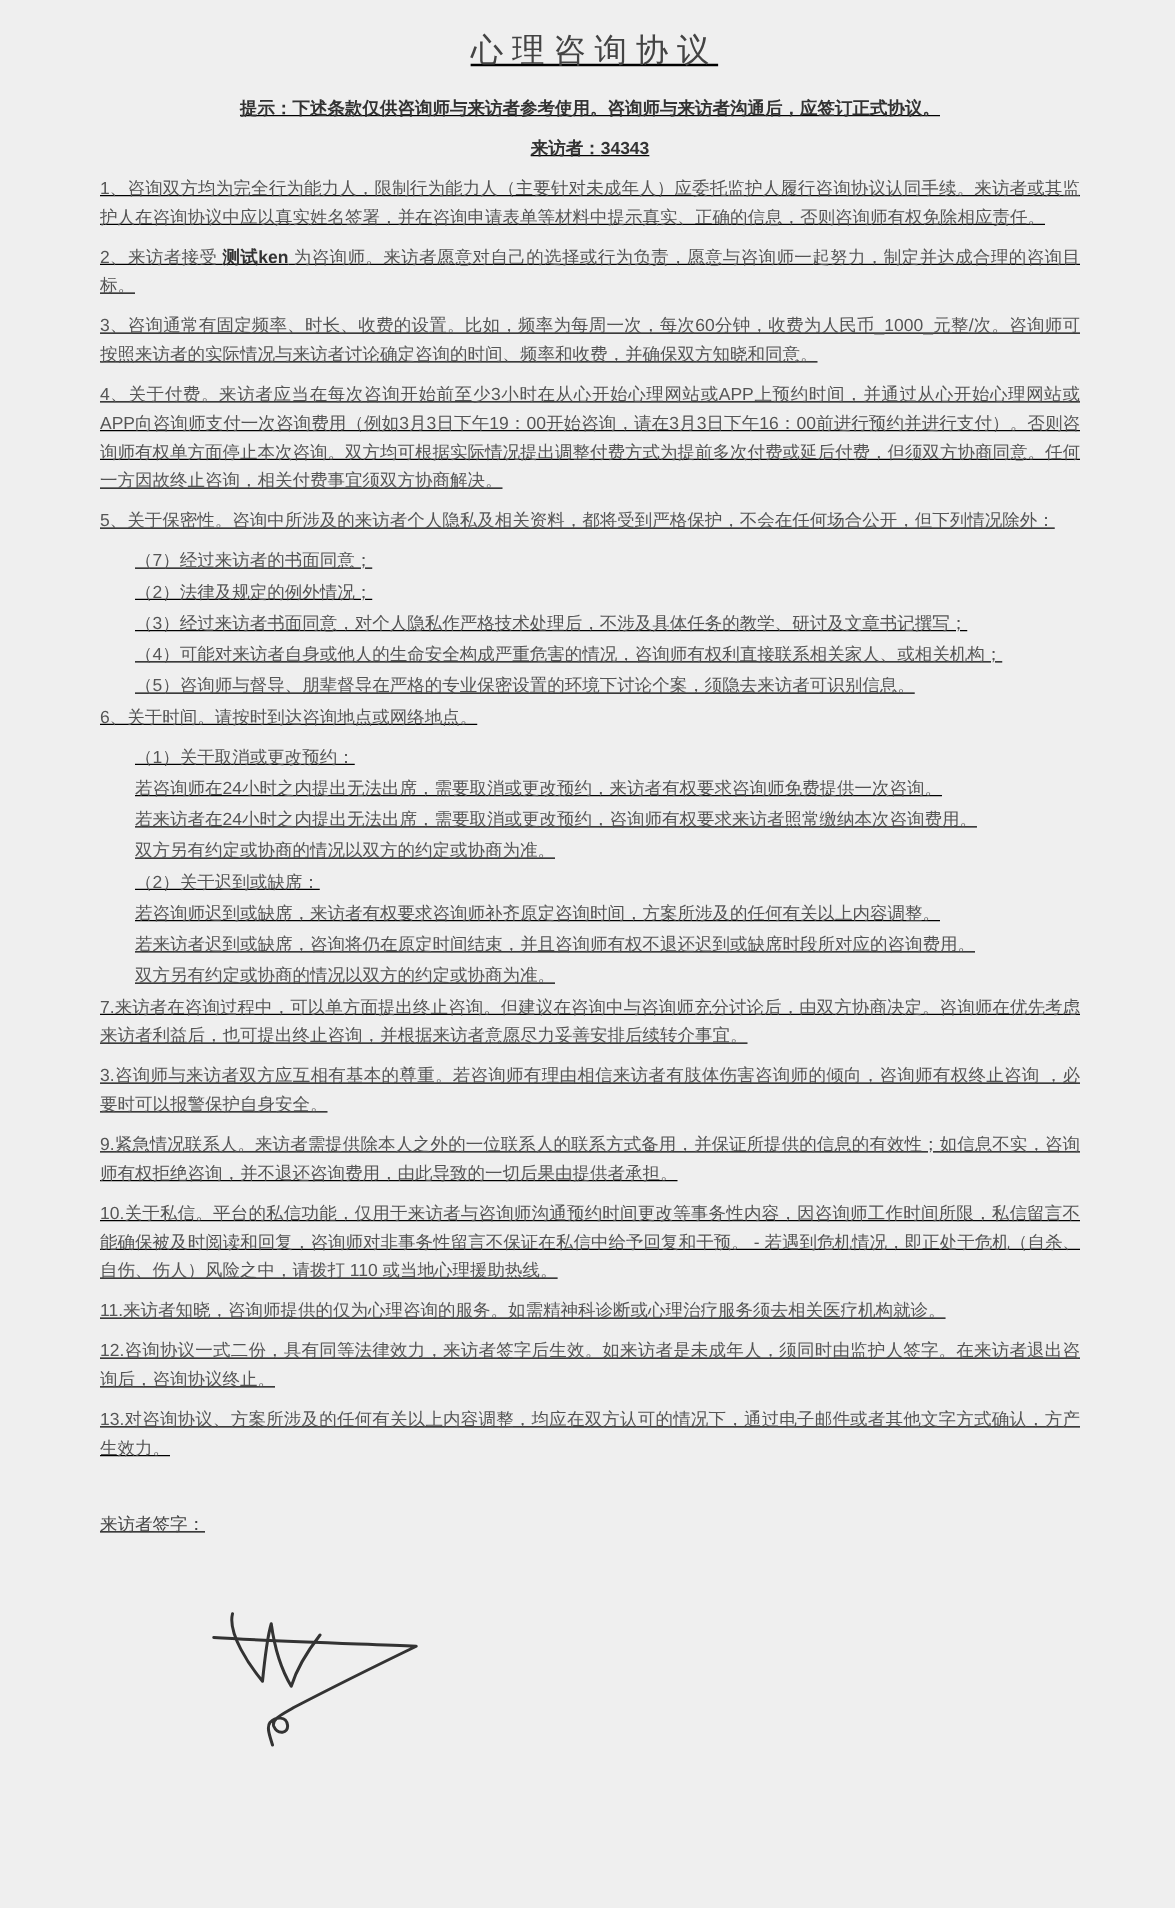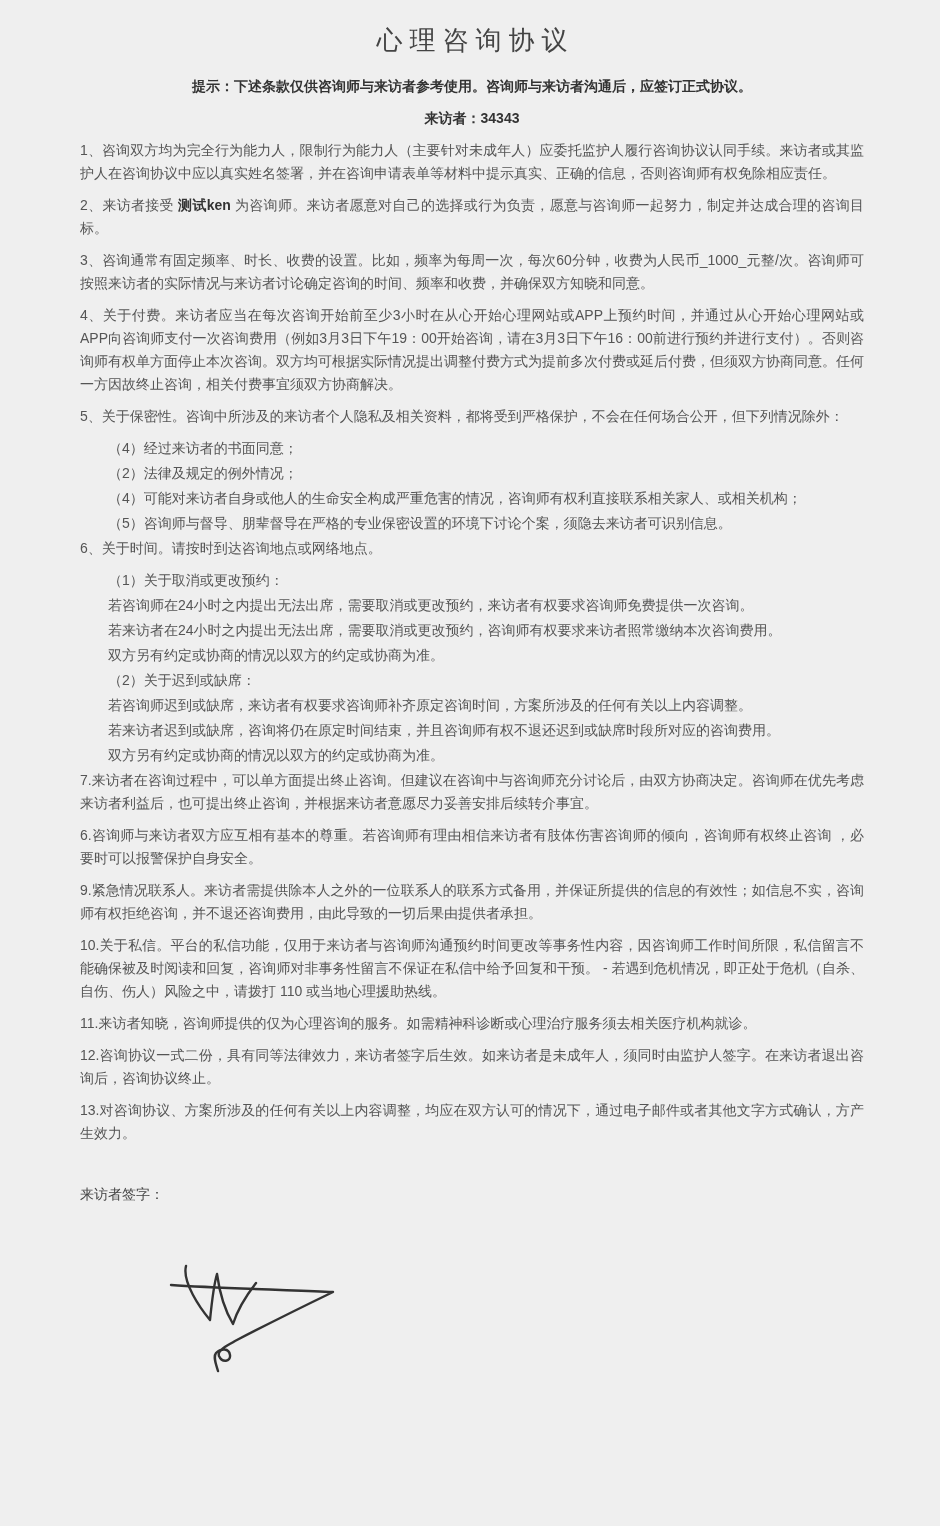--- a/index.html
+++ b/index.html
@@ -6,20 +6,21 @@
   body {
     background: #efefef;
     font-family: "Liberation Sans", "DejaVu Sans", sans-serif;
   }
   .page {
     position: relative;
     width: 940px;
     height: 1434px;
     background: #efefef;
     overflow: hidden;
+    text-decoration: underline;
   }
   .doc {
     padding: 12px 76px 0 80px;
   }
   .title {
     text-align: center;
     font-size: 26px;
     font-weight: 400;
     color: #444;
     letter-spacing: 7px;
@@ -88,35 +89,36 @@
 
 
     <p class="meta-line"><span>来访者：</span><span>34343</span></p>
 
     <div>
         <p class="para"><span>1、咨询双方均为完全行为能力人，限制行为能力人（主要针对未成年人）应委托监护人履行咨询协议认同手续。来访者或其监护人在咨询协议中应以真实姓名签署，并在咨询申请表单等材料中提示真实、正确的信息，否则咨询师有权免除相应责任。</span></p>
         <p class="para"><span>2、来访者接受 </span><b>测试ken</b><span> 为咨询师。来访者愿意对自己的选择或行为负责，愿意与咨询师一起努力，制定并达成合理的咨询目标。</span></p>
         <p class="para"><span>3、咨询通常有固定频率、时长、收费的设置。比如，频率为每周一次，每次60分钟，收费为人民币_1000_元整/次。咨询师可按照来访者的实际情况与来访者讨论确定咨询的时间、频率和收费，并确保双方知晓和同意。</span></p>
         <p class="para"><span>4、关于付费。来访者应当在每次咨询开始前至少3小时在从心开始心理网站或APP上预约时间，并通过从心开始心理网站或APP向咨询师支付一次咨询费用（例如3月3日下午19：00开始咨询，请在3月3日下午16：00前进行预约并进行支付）。否则咨询师有权单方面停止本次咨询。双方均可根据实际情况提出调整付费方式为提前多次付费或延后付费，但须双方协商同意。任何一方因故终止咨询，相关付费事宜须双方协商解决。</span></p>
         <p class="para"><span>5、关于保密性。咨询中所涉及的来访者个人隐私及相关资料，都将受到严格保护，不会在任何场合公开，但下列情况除外：</span></p>
-        <p class="para indent"><span>（4）经过来访者的书面同意；</span></p>
+        <p class="para indent"><span>（7）经过来访者的书面同意；</span></p>
         <p class="para indent"><span>（2）法律及规定的例外情况；</span></p>
+        <p class="para indent"><span>（3）经过来访者书面同意，对个人隐私作严格技术处理后，不涉及具体任务的教学、研讨及文章书记撰写；</span></p>
         <p class="para indent"><span>（4）可能对来访者自身或他人的生命安全构成严重危害的情况，咨询师有权利直接联系相关家人、或相关机构；</span></p>
         <p class="para indent"><span>（5）咨询师与督导、朋辈督导在严格的专业保密设置的环境下讨论个案，须隐去来访者可识别信息。</span></p>
         <p class="para"><span>6、关于时间。请按时到达咨询地点或网络地点。</span></p>
         <p class="para indent"><span>（1）关于取消或更改预约：</span></p>
         <p class="para indent"><span>若咨询师在24小时之内提出无法出席，需要取消或更改预约，来访者有权要求咨询师免费提供一次咨询。</span></p>
         <p class="para indent"><span>若来访者在24小时之内提出无法出席，需要取消或更改预约，咨询师有权要求来访者照常缴纳本次咨询费用。</span></p>
         <p class="para indent"><span>双方另有约定或协商的情况以双方的约定或协商为准。</span></p>
         <p class="para indent"><span>（2）关于迟到或缺席：</span></p>
         <p class="para indent"><span>若咨询师迟到或缺席，来访者有权要求咨询师补齐原定咨询时间，方案所涉及的任何有关以上内容调整。</span></p>
         <p class="para indent"><span>若来访者迟到或缺席，咨询将仍在原定时间结束，并且咨询师有权不退还迟到或缺席时段所对应的咨询费用。</span></p>
         <p class="para indent"><span>双方另有约定或协商的情况以双方的约定或协商为准。</span></p>
         <p class="para"><span>7.来访者在咨询过程中，可以单方面提出终止咨询。但建议在咨询中与咨询师充分讨论后，由双方协商决定。咨询师在优先考虑来访者利益后，也可提出终止咨询，并根据来访者意愿尽力妥善安排后续转介事宜。</span></p>
-        <p class="para"><span>6.咨询师与来访者双方应互相有基本的尊重。若咨询师有理由相信来访者有肢体伤害咨询师的倾向，咨询师有权终止咨询 ，必要时可以报警保护自身安全。</span></p>
+        <p class="para"><span>3.咨询师与来访者双方应互相有基本的尊重。若咨询师有理由相信来访者有肢体伤害咨询师的倾向，咨询师有权终止咨询 ，必要时可以报警保护自身安全。</span></p>
         <p class="para"><span>9.紧急情况联系人。来访者需提供除本人之外的一位联系人的联系方式备用，并保证所提供的信息的有效性；如信息不实，咨询师有权拒绝咨询，并不退还咨询费用，由此导致的一切后果由提供者承担。</span></p>
         <p class="para"><span>10.关于私信。平台的私信功能，仅用于来访者与咨询师沟通预约时间更改等事务性内容，因咨询师工作时间所限，私信留言不能确保被及时阅读和回复，咨询师对非事务性留言不保证在私信中给予回复和干预。 - 若遇到危机情况，即正处于危机（自杀、自伤、伤人）风险之中，请拨打 110 或当地心理援助热线。</span></p>
         <p class="para"><span>11.来访者知晓，咨询师提供的仅为心理咨询的服务。如需精神科诊断或心理治疗服务须去相关医疗机构就诊。</span></p>
         <p class="para"><span>12.咨询协议一式二份，具有同等法律效力，来访者签字后生效。如来访者是未成年人，须同时由监护人签字。在来访者退出咨询后，咨询协议终止。</span></p>
         <p class="para"><span>13.对咨询协议、方案所涉及的任何有关以上内容调整，均应在双方认可的情况下，通过电子邮件或者其他文字方式确认，方产生效力。</span></p>
       </div>
 
     <p class="sig-label">来访者签字：</p>
 
     <div class="sig-area">

